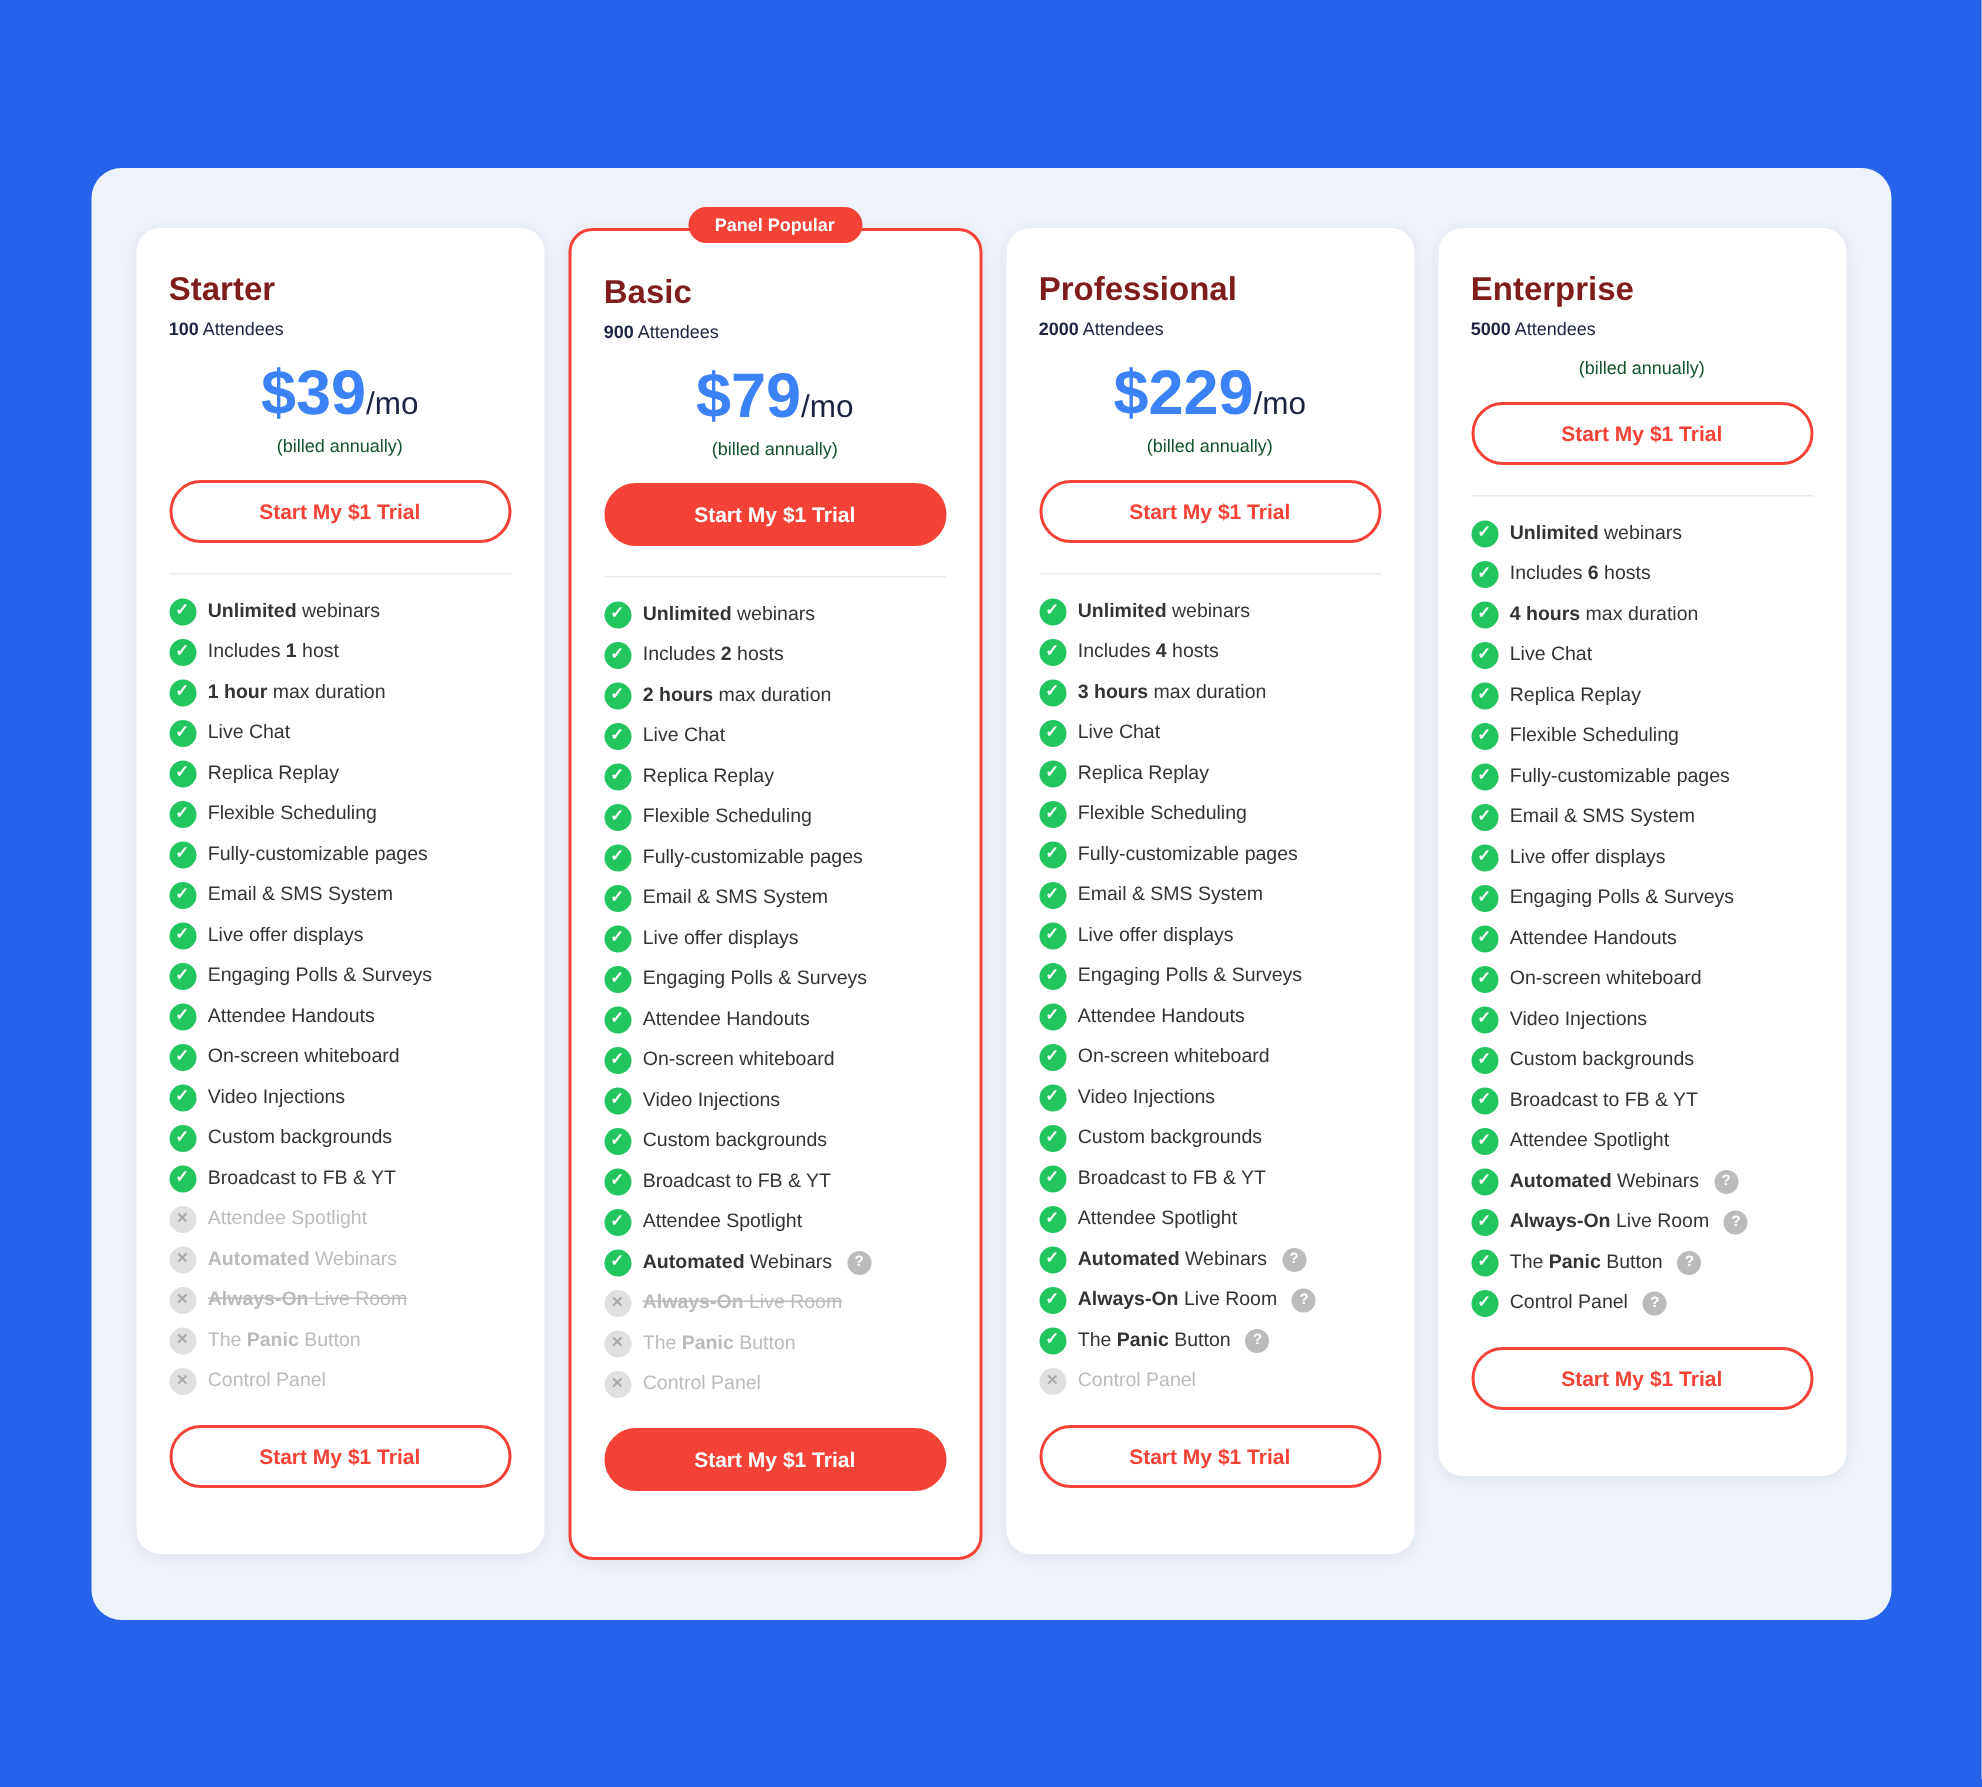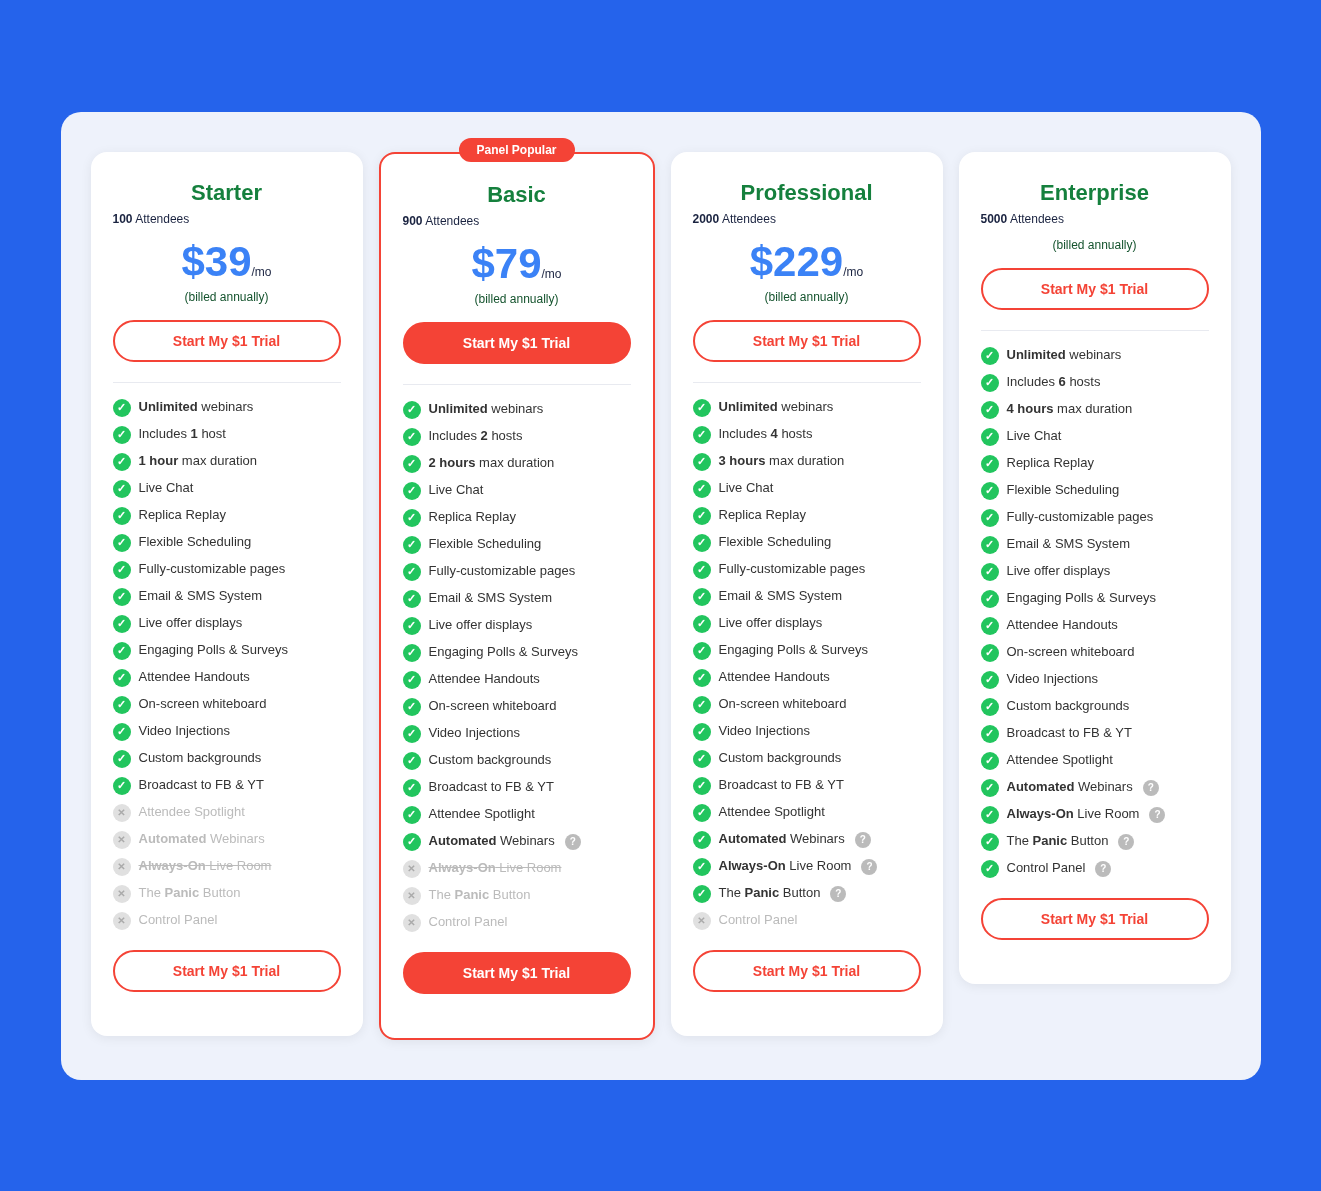--- a/index.html
+++ b/index.html
@@ -46,22 +46,21 @@
       color: #fff;
       font-size: 12px;
       font-weight: 700;
       padding: 5px 18px;
       border-radius: 20px;
       white-space: nowrap;
     }
     .plan-name {
       font-size: 22px;
       font-weight: 800;
-      color: #15803d;
-      text-align: center;
+      color: #7f1d1d;
       margin-bottom: 6px;
     }
     .plan-attendees {
       font-size: 12px;
       color: #1a2340;
       text-align: left;
       margin-bottom: 12px;
     }
     .plan-attendees span {
       font-weight: 800;
@@ -69,21 +68,21 @@
     .plan-price {
       text-align: center;
       margin-bottom: 4px;
     }
     .plan-price .amount {
       font-size: 42px;
       font-weight: 900;
       color: #3b82f6;
     }
     .plan-price .period {
-      font-size: 12px;
+      font-size: 21px;
       color: #1a2340;
       font-weight: 500;
     }
     .plan-billing {
       text-align: center;
       font-size: 12px;
       color: #14532d;
       margin-bottom: 16px;
     }
     .trial-btn {

